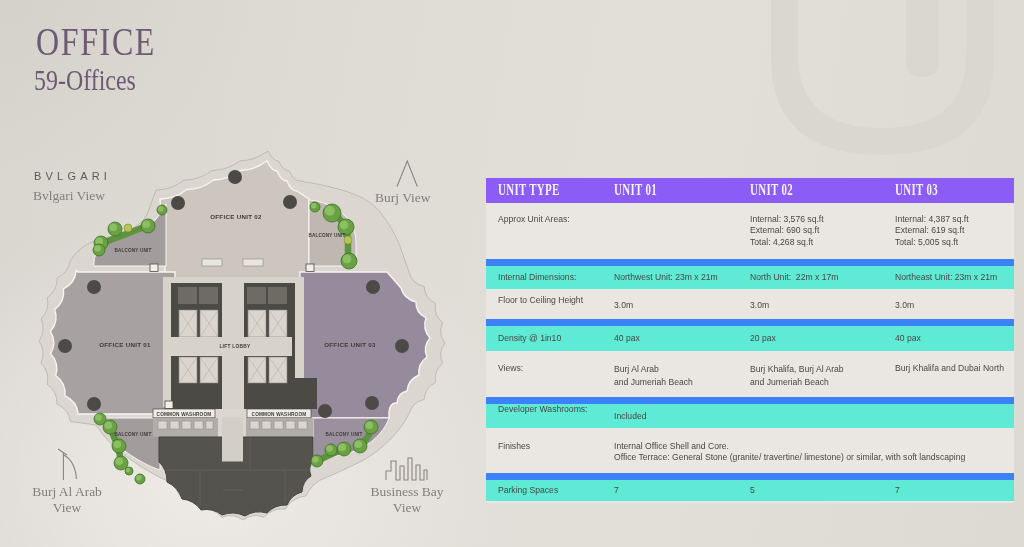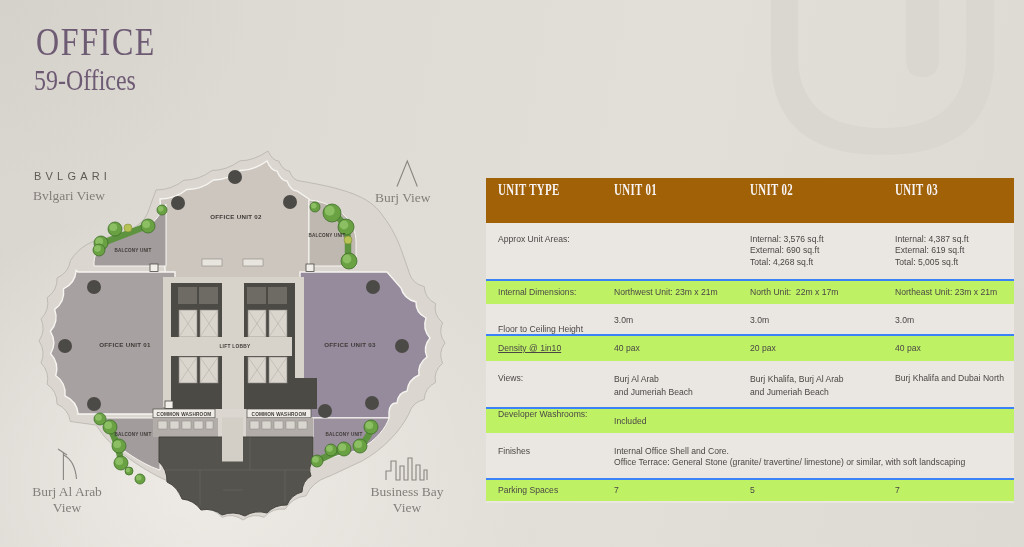--- a/index.html
+++ b/index.html
@@ -7,24 +7,24 @@
  font-family:"Liberation Sans",sans-serif;
  background:
  radial-gradient(480px 400px at 20% 88%, rgba(240,237,232,0.9), rgba(240,237,232,0) 70%),
  radial-gradient(420px 300px at 0% 0%, rgba(209,205,199,0.5), rgba(209,205,199,0) 60%),
  linear-gradient(100deg,#d9d5cf 0%,#dfdbd5 35%,#e2dfd9 62%,#dddad4 100%);}
 .abs{position:absolute;}
 .ttl{font-family:"Liberation Serif",serif;color:#6d5a73;}
 .cnr{color:#837e79;font-size:13.5px;line-height:16px;font-family:Liberation Serif, serif;}
 .tbl{position:absolute;left:485.5px;top:178px;width:528px;}
 .row{position:relative;}
-.hdr{height:45px;background:#a16207;}
+.hdr{height:25px;background:#8b5cf6;}
 .row.hdr span{position:absolute;top:5.5px;font-family:"Liberation Serif",serif;font-weight:bold;
  font-size:16px;letter-spacing:0.5px;color:#f8f4f6;transform:scaleX(0.68);transform-origin:0 0;}
-.mv{background:#bef264;border-top:2px solid #3b82f6;border-bottom:2px solid #eae7e2;text-align:right;}
+.mv{background:#5eead4;border-top:7px solid #3b82f6;border-bottom:2px solid #eae7e2;text-align:right;}
 .lt{background:#eae7e2;}
 .row span{position:absolute;font-size:8.6px;line-height:11.4px;color:#4b4646;white-space:nowrap;}
 .c0{left:12.5px;} .c1{left:128.5px;} .c2{left:264.5px;} .c3{left:409.5px;}
 </style>
 </head>
 <body>
 
 <svg class="abs" style="left:0;top:0;" width="1024" height="547" viewBox="0 0 1024 547">
 <path fill-rule="evenodd" fill="#dad7d1" d="M771,-60 H994 V58 Q994,155 882,155 Q771,155 771,58 Z
 M798,-60 V55 Q798,128 882,128 Q966,128 966,55 V-60 Z"></path>
@@ -252,28 +252,28 @@
 </div>
 
 <div class="row mv" style="height:23.5px;">
 <span class="c0" style="top:6px;">Internal Dimensions:</span>
 <span class="c1" style="top:6px;">Northwest Unit: 23m x 21m</span>
 <span class="c2" style="top:6px;">North Unit:&nbsp; 22m x 17m</span>
 <span class="c3" style="top:6px;">Northeast Unit: 23m x 21m</span>
 </div>
 
 <div class="row lt" style="height:28px;">
-<span class="c0" style="top:18px;">Floor to Ceiling Height</span>
+<span class="c0" style="top:4px;">Floor to Ceiling Height</span>
 <span class="c1" style="top:8.5px;">3.0m</span>
 <span class="c2" style="top:8.5px;">3.0m</span>
 <span class="c3" style="top:8.5px;">3.0m</span>
 </div>
 
 <div class="row mv" style="height:25px;">
-<span class="c0" style="top:7px;text-decoration:underline;">Density @ 1in10</span>
+<span class="c0" style="top:7px;">Density @ 1in10</span>
 <span class="c1" style="top:7px;">40 pax</span>
 <span class="c2" style="top:7px;">20 pax</span>
 <span class="c3" style="top:7px;">40 pax</span>
 </div>
 
 <div class="row lt" style="height:44px;">
 <span class="c0" style="top:9.5px;">Views:</span>
 <span class="c1" style="top:9.5px;line-height:13px;">Burj Al Arab<br>and Jumeriah Beach</span>
 <span class="c2" style="top:9.5px;line-height:13px;">Burj Khalifa, Burj Al Arab<br>and Jumeriah Beach</span>
 <span class="c3" style="top:9.5px;">Burj Khalifa and Dubai North</span>

